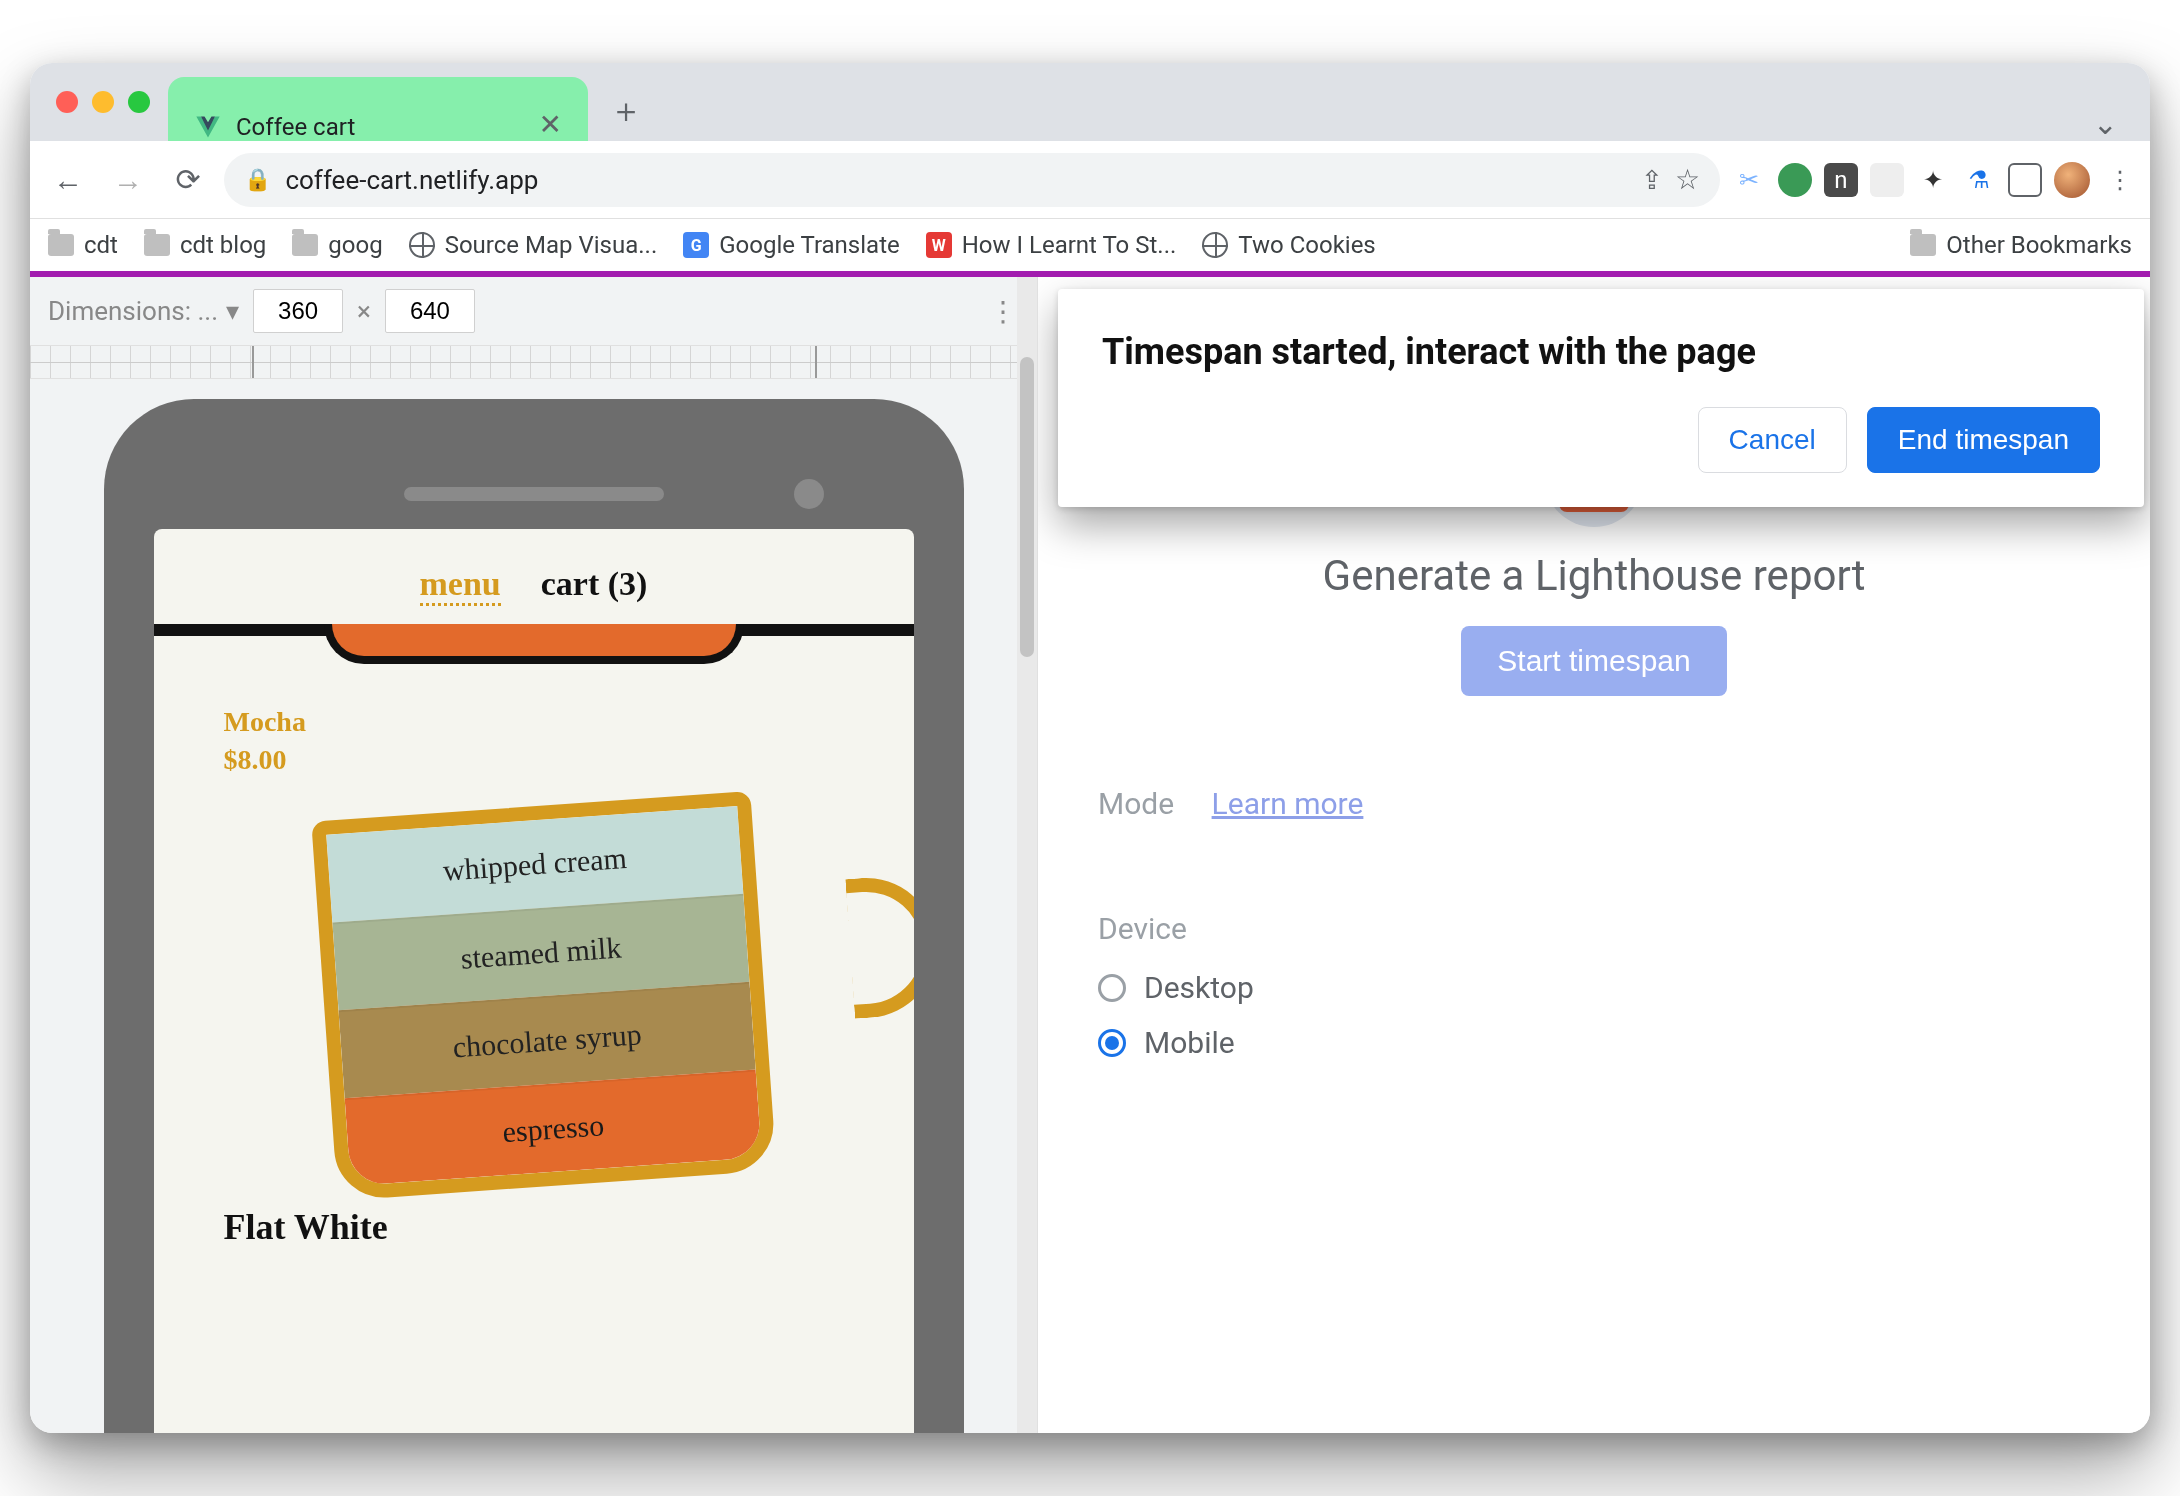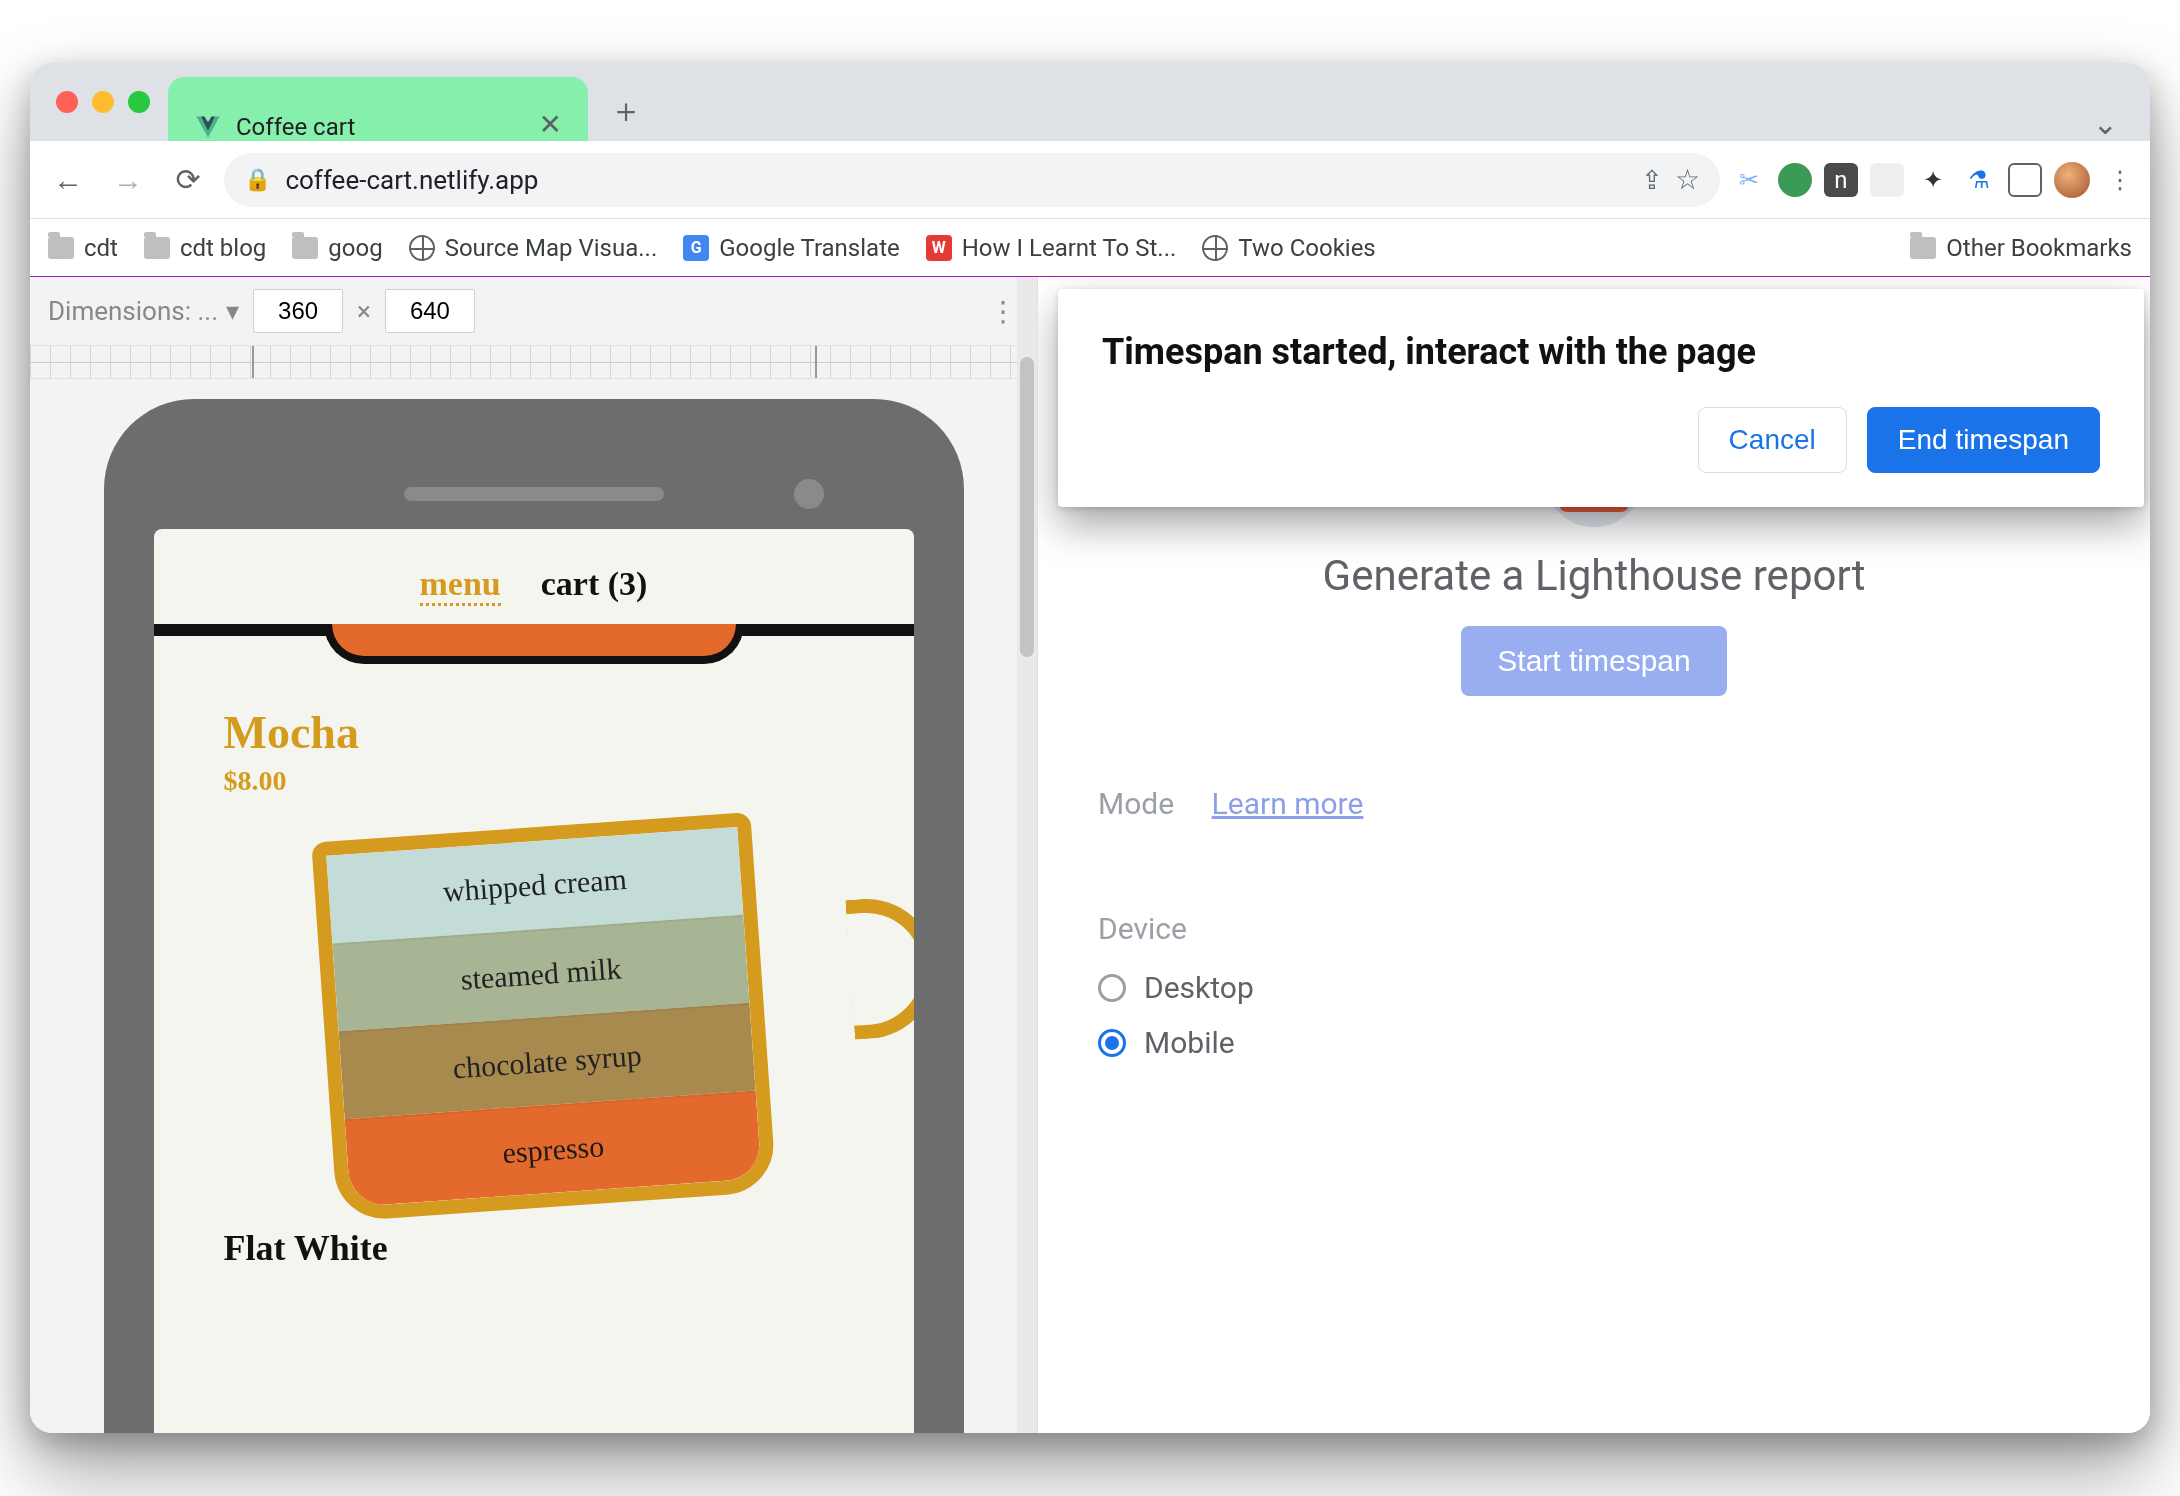--- a/index.html
+++ b/index.html
@@ -66,21 +66,21 @@
     font-size:26px; color:#202124;
   }
   .omnibox .lock { font-size:22px; color:#5f6368; }
   .omni-trail { display:flex; align-items:center; gap:12px; margin-left:auto;}
   .ext-icons { display:flex; align-items:center; gap:12px; }
   .ext-icons .ico { width:34px; height:34px; border-radius:6px; display:flex; align-items:center; justify-content:center; font-size:24px; }
   .avatar { width:36px; height:36px; border-radius:50%; background: radial-gradient(circle at 40% 35%, #f0b27a, #a0522d); }
 
   
   .bookmarks {
-    height:58px; background:#ffffff; border-bottom:1px solid #a21caf;
+    height:58px; background:#ffffff; border-bottom:6px solid #a21caf;
     display:flex; align-items:center; gap:26px; padding:0 18px;
     font-size:24px; color:#3c4043;
   }
   .bm { display:flex; align-items:center; gap:10px; }
   .bm .folder { width:26px; height:22px; background:#bfbfbf; border-radius:3px; position:relative;}
   .bm .folder::before{content:""; position:absolute; top:-5px; left:0; width:12px; height:5px; background:#bfbfbf; border-radius:2px 2px 0 0;}
   .bm .globe { width:26px; height:26px; border:2px solid #5f6368; border-radius:50%; position:relative;}
   .bm .globe::before{content:""; position:absolute; left:50%; top:-2px; bottom:-2px; width:2px; background:#5f6368;}
   .bm .globe::after{content:""; position:absolute; top:50%; left:-2px; right:-2px; height:2px; background:#5f6368;}
   .bm .sq { width:26px; height:26px; border-radius:4px; display:flex; align-items:center; justify-content:center; font-size:16px; color:#fff; font-weight:700;}
@@ -136,21 +136,21 @@
     height:12px; background:#111; margin:6px 0 0; position:relative;
     border-radius:0;
   }
   .notch {
     position:absolute; left:50%; transform:translateX(-50%);
     bottom:-28px; width:420px; height:40px;
     background:#e36a2c; border:8px solid #111; border-top:none;
     border-radius:0 0 50px 50px;
   }
   .product { padding:70px 50px 0 70px; font-family: Georgia,"Times New Roman",serif;}
-  .product-name { color:#d59b1f; font-size:46px; font-weight:700;}
+  .product-name { color:#d59b1f; font-size:28px; font-weight:700;}
   .product-price { color:#d59b1f; font-size:28px; font-weight:700; margin-top:6px;}
 
   .cup-wrap { margin-top:30px; display:flex; justify-content:center;}
   .cup {
     position:relative; width:440px; height:380px;
     border:14px solid #d59b1f; border-radius:14px 14px 50px 50px;
     overflow:hidden;
     transform: rotate(-4deg);
   }
   .cup-handle {

